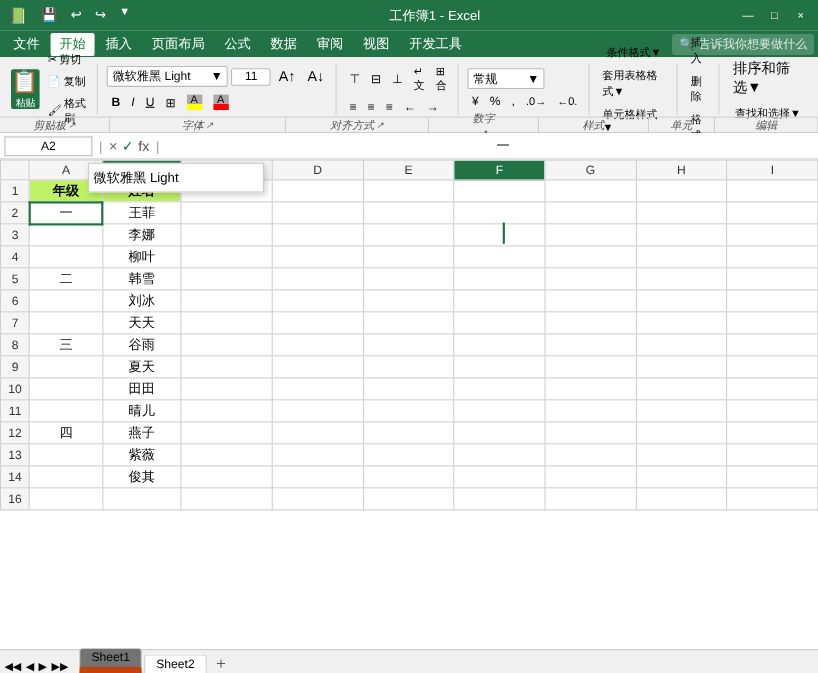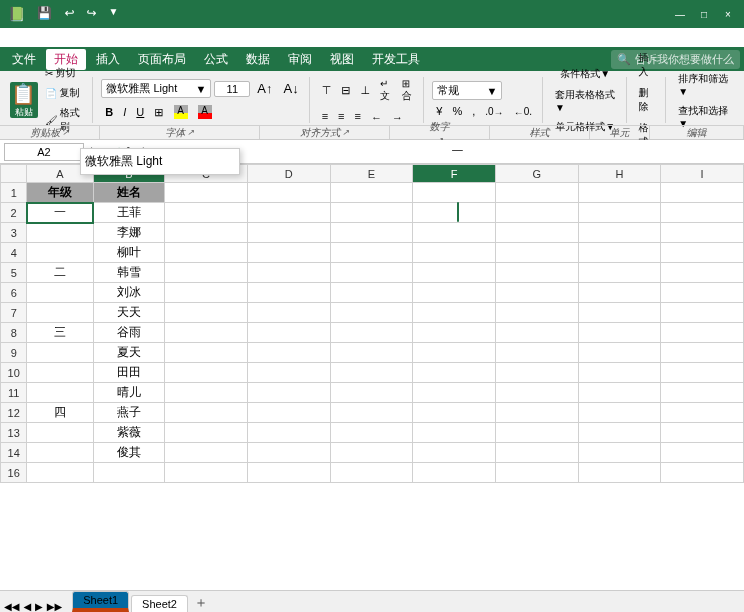--- a/index.html
+++ b/index.html
@@ -23,29 +23,28 @@
 
     
     .menu-bar {
       background: #217346;
       color: white;
       height: 24px;
       display: flex;
       align-items: center;
       padding: 0 4px;
       gap: 2px;
-      margin-top: 19px;
     }
     .menu-item {
       padding: 2px 8px;
       cursor: pointer;
       font-size: 12px;
       border-radius: 2px;
     }
-    .menu-item.active { background: white; color: #be185d; }
+    .menu-item.active { background: white; color: #15803d; }
     .menu-search {
       margin-left: auto;
       display: flex;
       align-items: center;
       background: rgba(255,255,255,0.2);
       border-radius: 3px;
       padding: 2px 6px;
       gap: 4px;
       font-size: 11px;
       color: rgba(255,255,255,0.8);
@@ -210,21 +209,21 @@
       vertical-align: middle;
       white-space: nowrap;
       overflow: hidden;
       cursor: cell;
     }
     .cell.active {
       border: 2px solid #217346;
       outline: none;
     }
     .cell.header-cell {
-      background: #a3a3a3;
+      background: #bef264;
       font-weight: bold;
     }
 
     
     .sheet-tabs {
       height: 22px;
       background: #f0f0f0;
       border-top: 1px solid #ccc;
       display: flex;
       align-items: flex-end;
@@ -233,21 +232,21 @@
     }
     .sheet-tab {
       background: white;
       border: 1px solid #ccc;
       border-bottom: none;
       padding: 2px 10px;
       font-size: 11px;
       cursor: pointer;
       border-radius: 3px 3px 0 0;
     }
-    .sheet-tab.active { background: #0369a1; border-bottom: 4px solid #c2410c; }
+    .sheet-tab.active { background: #737373; border-bottom: 6px solid #c2410c; }
 
     .status-bar {
       height: 18px;
       background: #217346;
       color: white;
       font-size: 10px;
       display: flex;
       align-items: center;
       padding: 0 8px;
       gap: 16px;
@@ -289,20 +288,21 @@
 <div class="layout-wrapper">
 
   <div class="title-bar">
     <div class="title-bar-left">
       <span style="font-size:14px;">📗</span>
       <span style="font-size:12px;">💾</span>
       <span style="font-size:12px;">↩</span>
       <span style="font-size:12px;">↪</span>
       <span style="font-size:10px;">▼</span>
     </div>
+    <div class="title-bar-title">工作簿1 - Excel</div>
     <div class="title-bar-controls">
       <div class="title-ctrl">—</div>
       <div class="title-ctrl">□</div>
       <div class="title-ctrl">×</div>
     </div>
   </div>
 
   <div class="menu-bar">
     <div class="menu-item">文件</div>
     <div class="menu-item active">开始</div>
@@ -408,21 +408,21 @@
         <div class="rb-btn" style="font-size:10px;">单元格样式▼</div>
       </div>
 
       <div style="display:flex; flex-direction:column; border-right:1px solid #d0d0d0; padding:0 6px; height:46px; justify-content:center; gap:3px;">
         <div class="rb-btn" style="font-size:10px;">插入</div>
         <div class="rb-btn" style="font-size:10px;">删除</div>
         <div class="rb-btn" style="font-size:10px;">格式</div>
       </div>
 
       <div style="display:flex; flex-direction:column; padding:0 6px; height:46px; justify-content:center; gap:3px;">
-        <div class="rb-btn" style="font-size:10px;">排序和筛选▼</div>
+        <div class="rb-btn" style="font-size:13px;">排序和筛选▼</div>
         <div class="rb-btn" style="font-size:10px;">查找和选择▼</div>
       </div>
     </div>
 
     <div class="group-label-row">
       <div class="group-label-cell" style="width:100px;">
         <span>剪贴板</span>
         <span class="expand-icon">↗</span>
       </div>
       <div class="group-label-cell" style="width:160px;">

